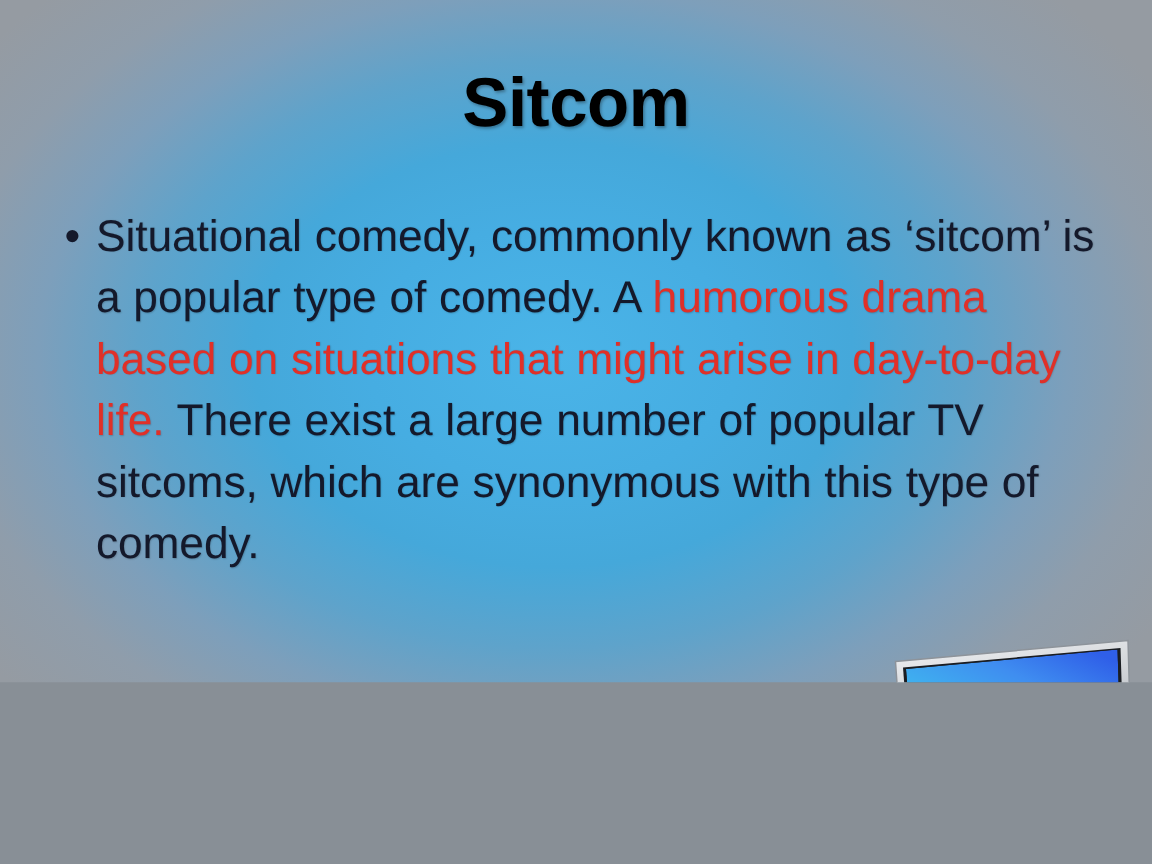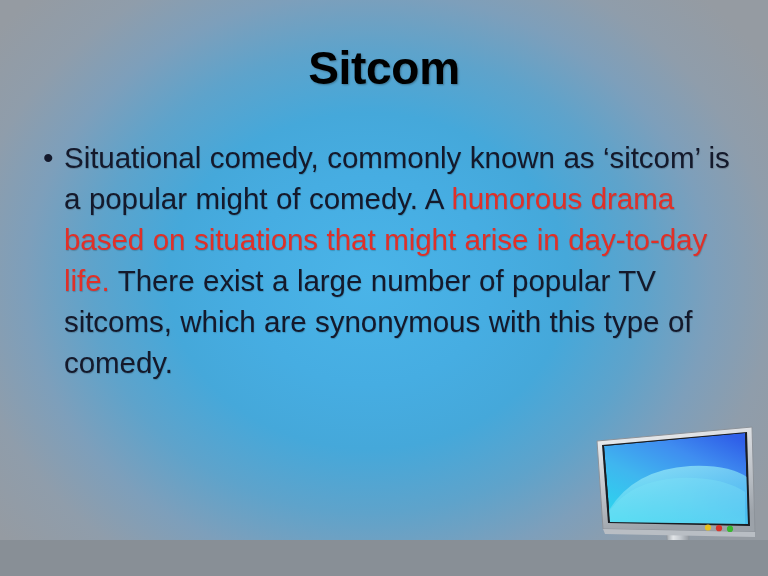--- a/index.html
+++ b/index.html
@@ -4,21 +4,21 @@
 <title>Sitcom Slide</title>
 <style>
   html, body {
     margin: 0;
     padding: 0;
     background: #888f96;
   }
   #slide {
     position: relative;
     width: 768px;
-    height: 540px;
+    height: 455px;
     overflow: hidden;
     font-family: "Liberation Sans", sans-serif;
     
     background:
       radial-gradient(ellipse 62% 74% at 48% 52%,
         #4ab4e8 0%,
         #46ade2 26%,
         #45a8da 42%,
         #5ea3cb 58%,
         #7d9fbb 72%,
@@ -93,21 +93,21 @@
 <body>
 
 <div id="slide">
 
   <div id="title">Sitcom</div>
 
   <div id="body-block">
     <div id="bullet-row">
       <div id="bullet-dot">•</div>
       <div id="paragraph">
-        <span>Situational comedy, commonly known as ‘sitcom’ is a popular might of comedy. A </span><span class="hl-red">humorous drama based on situations that might arise in day-to-day life.</span><span> There exist a large number of popular TV sitcoms, which are synonymous with this type of comedy.</span>
+        <span>Situational comedy, commonly known as ‘sitcom’ is a popular type of comedy. A </span><span class="hl-red">humorous drama based on situations that might arise in day-to-day life.</span><span> There exist a large number of popular TV sitcoms, which are synonymous with this type of comedy.</span>
       </div>
     </div>
   </div>
 
   <div id="monitor">
     <svg viewBox="0 0 178 146" xmlns="http://www.w3.org/2000/svg">
       <defs>
         <linearGradient id="bezelGrad" x1="0" y1="0" x2="0.25" y2="1">
           <stop offset="0%" stop-color="#f2f3f5"></stop>
           <stop offset="35%" stop-color="#d4d7db"></stop>

